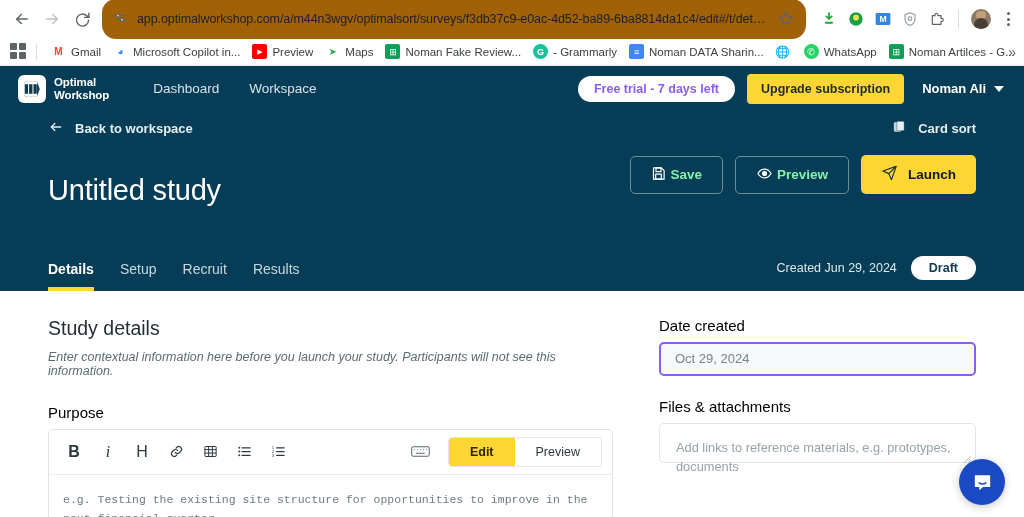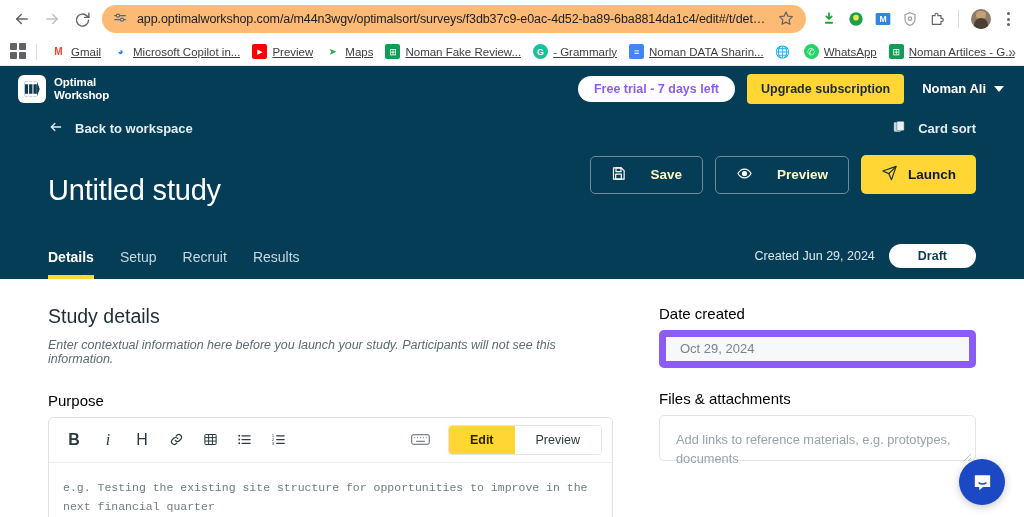--- a/index.html
+++ b/index.html
@@ -28,22 +28,22 @@
     display: flex; align-items: center; justify-content: center;
     border-radius: 50%;
     color: #5f6368;
     flex: 0 0 auto;
   }
   .nav-btn.disabled { color: #bdc1c6; }
   .nav-btn svg { display: block; }
 
   .omnibox {
     flex: 1 1 auto;
-    height: 28px;
-    background: #fdba74;
+    height: 40px;
+    background: #a16207;
     border-radius: 14px;
     display: flex;
     align-items: center;
     margin: 0 6px 0 4px;
     padding: 0 10px 0 10px;
     min-width: 0;
   }
   .omnibox .site-icon {
     width: 16px; height: 16px;
     margin-right: 9px;
@@ -132,21 +132,20 @@
     border-radius: 4px;
     flex: 0 0 auto;
     max-width: 150px;
   }
   .bm-label {
     font-size: 11.5px;
     color: #3c4043;
     white-space: nowrap;
     overflow: hidden;
     text-overflow: ellipsis;
-    text-decoration: underline;
   }
   .favicon {
     width: 15px; height: 15px;
     flex: 0 0 auto;
     display: flex; align-items: center; justify-content: center;
     font-size: 10px;
     border-radius: 2px;
   }
   .bm-overflow {
     position: absolute;
@@ -254,45 +253,45 @@
     padding-top: 10px;
   }
   .study-title {
     color: #ffffff;
     font-size: 29px;
     font-weight: normal;
     letter-spacing: -0.2px;
   }
   .title-actions { margin-left: auto; display: flex; align-items: center; gap: 12px; }
   .btn-outline {
-    display: flex; align-items: center; gap: 24px;
+    display: flex; align-items: center; gap: 4px;
     border: 1px solid #6e8b99;
     border-radius: 5px;
     background: transparent;
-    color: #fef9c3;
+    color: #86efac;
     font-size: 13.5px;
     font-weight: bold;
     padding: 9px 20px;
     font-family: inherit;
   }
   .btn-launch {
     display: flex; align-items: center; gap: 10px;
     border: none;
     border-radius: 5px;
     background: #ffd633;
     color: #0f172a;
     font-size: 13.5px;
     font-weight: bold;
     padding: 10px 20px;
     font-family: inherit;
   }
   .tabs-row {
     display: flex;
     align-items: flex-end;
-    margin-top: 16px;
+    margin-top: 28px;
     height: 36px;
     position: relative;
   }
   .tabs { display: flex; align-items: flex-end; gap: 26px; height: 100%; }
   .tab {
     color: #c7d9e1;
     font-size: 14px;
     padding-bottom: 10px;
     border-bottom: 4px solid transparent;
   }
@@ -306,21 +305,21 @@
     display: flex; align-items: center; gap: 14px;
     padding-bottom: 11px;
   }
   .created-text { color: #dbe8ee; font-size: 12.5px; }
   .status-badge {
     background: #ffffff;
     color: #0d3b4f;
     font-size: 12.5px;
     font-weight: bold;
     border-radius: 14px;
-    padding: 5px 29px;
+    padding: 5px 18px;
   }
 
   
   .content {
     background: #ffffff;
     padding: 26px 48px 0 48px;
     display: flex;
     gap: 46px;
     height: 266px;
   }
@@ -393,37 +392,37 @@
     padding: 15px 14px 20px 14px;
     min-height: 105px;
   }
   .editor-placeholder {
     font-family: "Liberation Mono", monospace;
     font-size: 11.5px;
     line-height: 19px;
     color: #6f7c82;
   }
   .ro-input {
-    border: 7px solid #8b5cf6;
+    border: 2px solid #8b5cf6;
     border-radius: 5px;
     background: #f6f8f9;
     padding: 12px 14px;
     font-size: 13px;
     color: #77868c;
     height: 34px;
     display: flex;
     align-items: center;
   }
   .spacer-24 { height: 22px; }
   .ta-box {
     border: 1px solid #e2e6e9;
     border-radius: 5px;
     background: #ffffff;
     padding: 14px 16px;
-    height: 46px;
+    height: 40px;
     font-size: 12.8px;
     line-height: 19px;
     color: #97a3a9;
     position: relative;
   }
   .ta-grip {
     position: absolute;
     right: 3px; bottom: 2px;
     width: 10px; height: 10px;
     color: #b8c2c6;
@@ -588,20 +587,24 @@
             <path d="M2 1h17v3.4H2zM2 17.6h17V21H2z" fill="#ffffff"></path>
             <path d="M19 1l3.6 10L19 21z" fill="#0d3b4f"></path>
           </svg>
         </span>
         <span class="logo-text">
           <span>Optimal</span><br>
           <span>Workshop</span>
         </span>
       </div>
 
+      <div class="nav-links">
+        <span class="nav-link">Dashboard</span>
+        <span class="nav-link">Workspace</span>
+      </div>
 
       <div class="nav-right">
         <span class="trial-pill">Free trial - 7 days left</span>
         <button class="upgrade-btn">Upgrade subscription</button>
         <span class="user-menu">
           <span>Noman Ali</span>
           <span class="caret-down"></span>
         </span>
       </div>
     </div>

